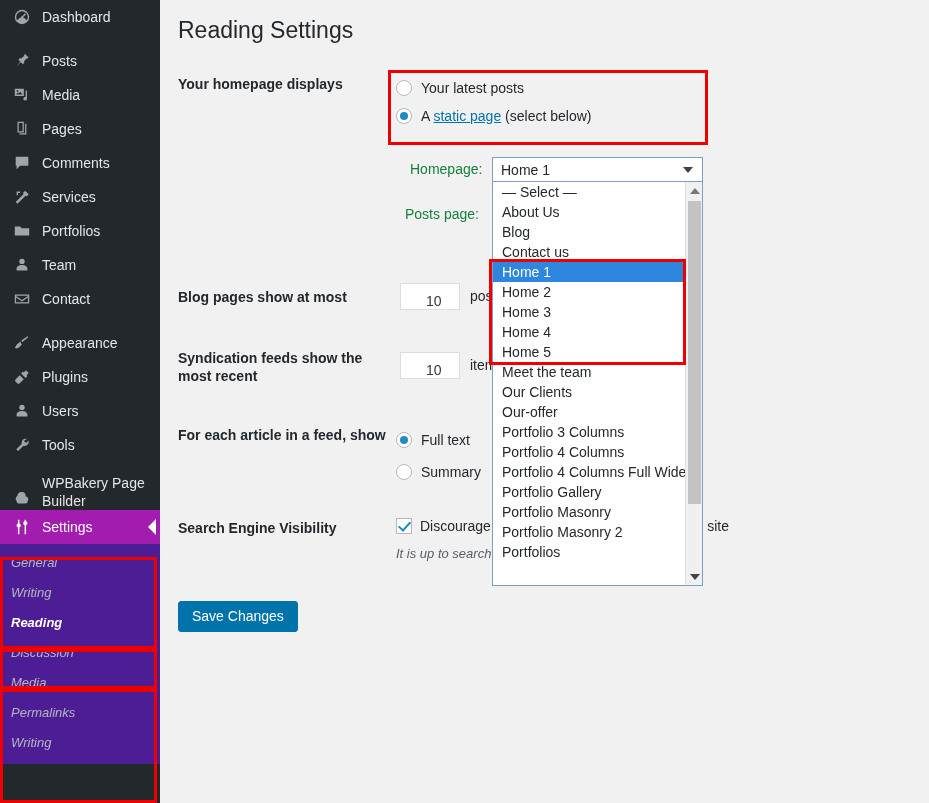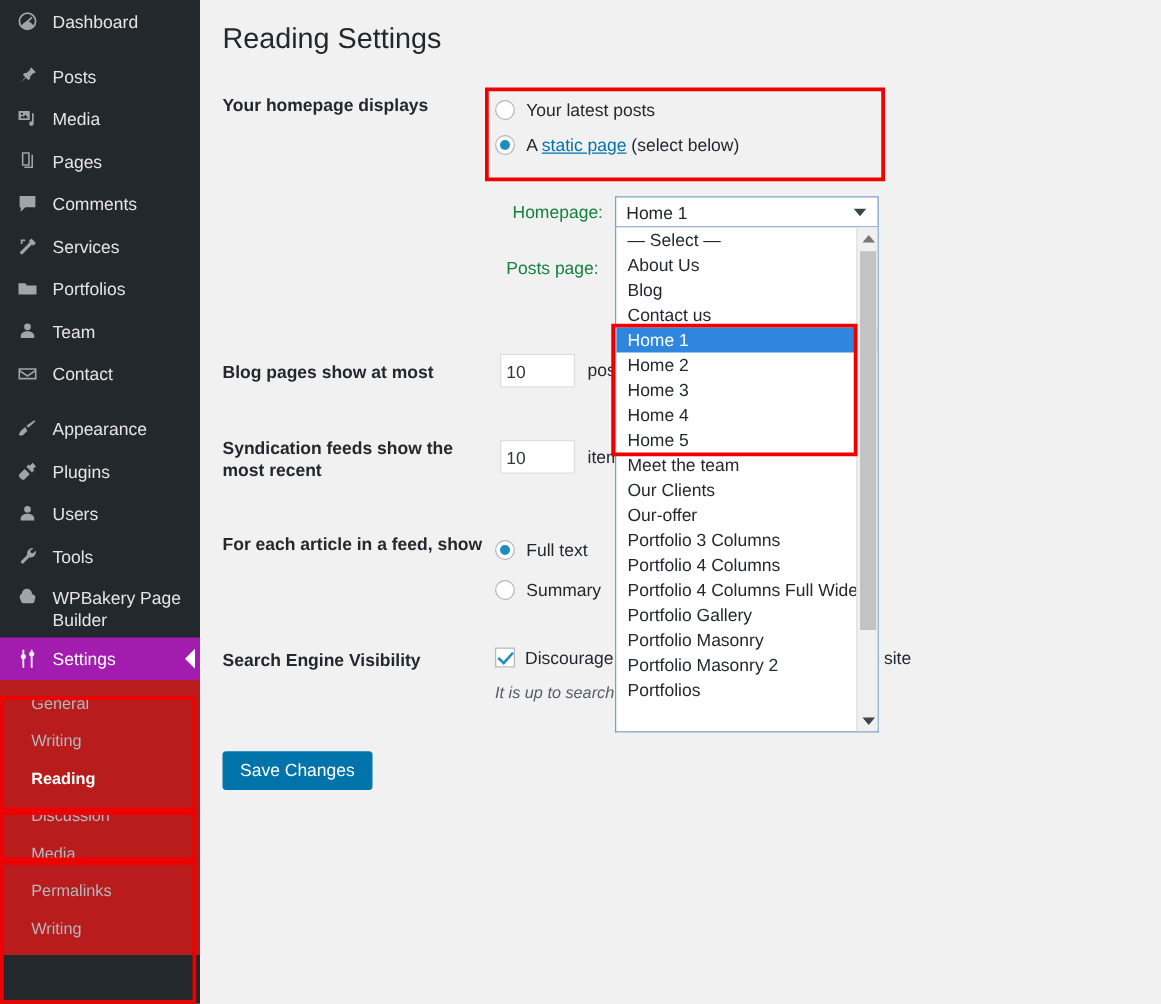--- a/index.html
+++ b/index.html
@@ -24,21 +24,21 @@
   }
   .menu-item {
     display: flex; align-items: center;
     height: 34px;
     padding: 0 0 0 11px;
     font-size: 14px;
     color: #e5e5e5;
     box-sizing: border-box;
     position: relative;
   }
-  .menu-item.tall { height: 48px; align-items: flex-start; padding-top: 7px; }
+  .menu-item.tall { height: 48px; align-items: flex-end; padding-top: 7px; }
   .menu-item .mi-icon {
     width: 22px; height: 20px;
     margin-right: 9px;
     flex: 0 0 22px;
     display: flex; align-items: center; justify-content: center;
     color: #a0a5aa;
   }
   .menu-item .mi-icon svg { display: block; }
   .menu-item .mi-label { line-height: 18px; }
   .menu-item.tall .mi-icon { margin-top: 0; }
@@ -53,22 +53,23 @@
   .menu-item.current .mi-arrow {
     position: absolute; right: 4px; top: 50%;
     transform: translateY(-50%);
     width: 0; height: 0;
     border-top: 8px solid transparent;
     border-bottom: 8px solid transparent;
     border-right: 8px solid #ffffff;
   }
 
   .submenu {
-    background: #b91c1c;
-    padding: 4px 0 6px 14px;
+    background: #4c1d95;
+    padding: 4px 0 6px 0;
+    font-style: italic;
   }
   .submenu-item {
     display: block;
     padding: 6px 0 6px 11px;
     font-size: 13px;
     color: #b4b9be;
     line-height: 18px;
   }
   .submenu-item.current {
     color: #fff;
@@ -189,22 +190,22 @@
   }
 
   
   .num-input {
     position: absolute;
     width: 60px; height: 27px;
     border: 1px solid #ddd;
     background: #fff;
     box-sizing: border-box;
     font-size: 14px; color: #32373c;
-    display: flex; align-items: center;
-    padding-left: 4px;
+    display: flex; align-items: flex-end;
+    padding-left: 25px;
   }
   .unit-text {
     position: absolute; font-size: 14px; color: #23282d;
     line-height: 27px;
   }
 
   
   .cbox {
     width: 16px; height: 16px;
     border: 1px solid #b4b9be; background: #fff;

